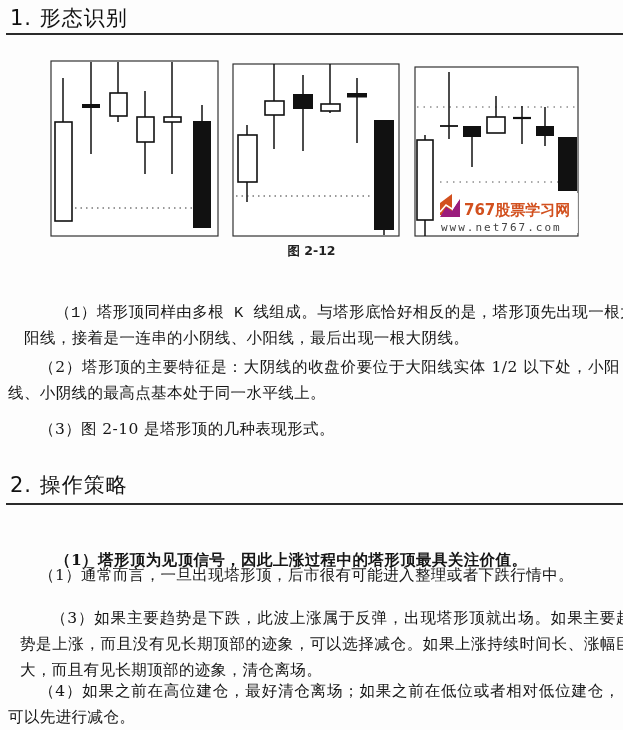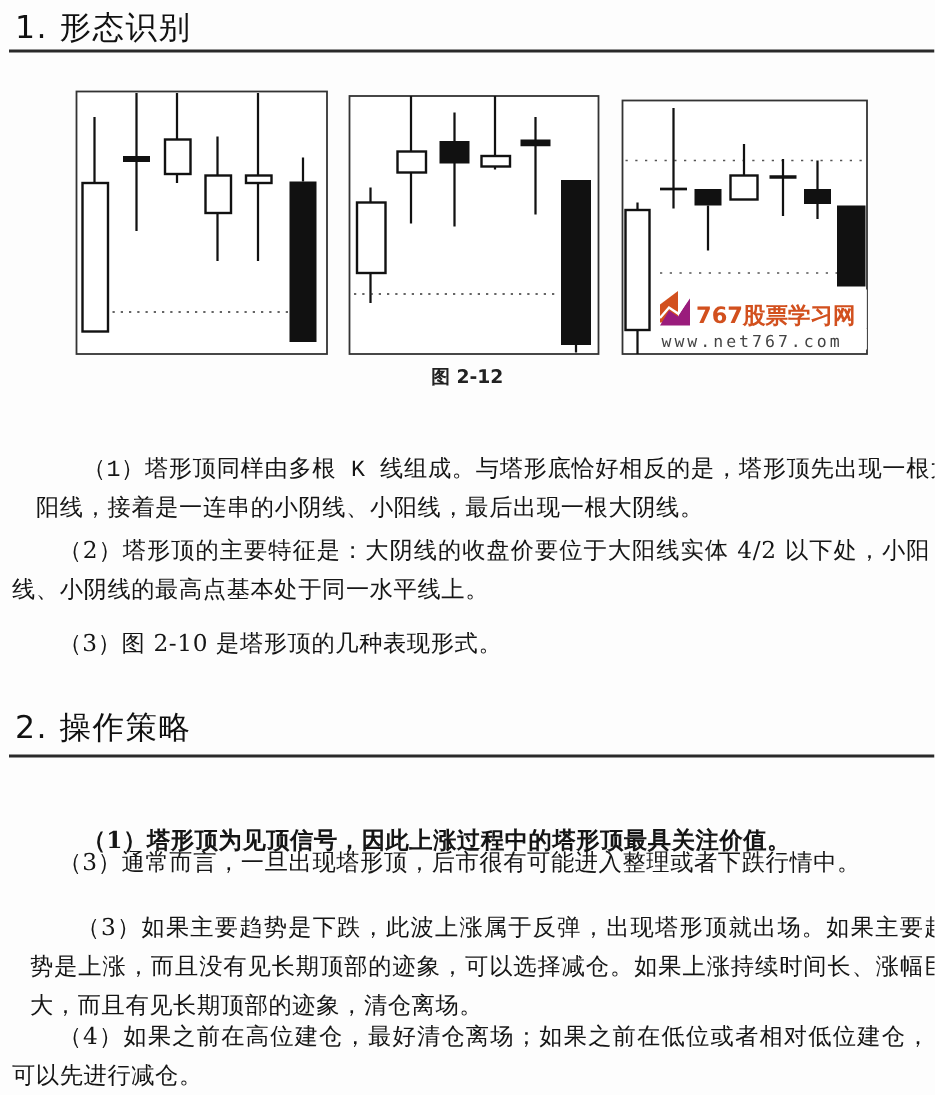--- a/index.html
+++ b/index.html
@@ -138,22 +138,22 @@
   </svg>
   <svg style="position:absolute;left:0;top:0;" width="623" height="260" xmlns="http://www.w3.org/2000/svg">
     <text x="464" y="215" class="wm-zh">767股票学习网</text>
     <text x="441" y="231" class="wm-url">www.net767.com</text>
   </svg>
 </div>
 
 <div class="caption">图 2-12</div>
 
 <p class="para" style="top:284px; margin:16px;font-family:Liberation Mono, monospace;">（1）塔形顶同样由多根 K 线组成。与塔形底恰好相反的是，塔形顶先出现一根大阳线，接着是一连串的小阴线、小阳线，最后出现一根大阴线。</p>
-<p class="para" style="top:354px; margin:0;">（2）塔形顶的主要特征是：大阴线的收盘价要位于大阳线实体 4/2 以下处，小阳线、小阴线的最高点基本处于同一水平线上。</p>
+<p class="para" style="top:354px; margin:0;">（2）塔形顶的主要特征是：大阴线的收盘价要位于大阳线实体 1/2 以下处，小阳线、小阴线的最高点基本处于同一水平线上。</p>
 <p class="para" style="top:416px; margin:0;">（3）图 2-10 是塔形顶的几种表现形式。</p>
 
 <div class="section-title" style="top:471px;">2. 操作策略</div>
 <div class="rule" style="top:503px;"></div>
 
 <p class="para" style="top:531px; margin:16px;font-weight:bold;">（1）塔形顶为见顶信号，因此上涨过程中的塔形顶最具关注价值。</p>
-<p class="para" style="top:562px; margin:0;">（3）通常而言，一旦出现塔形顶，后市很有可能进入整理或者下跌行情中。</p>
+<p class="para" style="top:562px; margin:0;">（1）通常而言，一旦出现塔形顶，后市很有可能进入整理或者下跌行情中。</p>
 <p class="para" style="top:593px; margin:12px;">（3）如果主要趋势是下跌，此波上涨属于反弹，出现塔形顶就出场。如果主要趋势是上涨，而且没有见长期顶部的迹象，可以选择减仓。如果上涨持续时间长、涨幅巨大，而且有见长期顶部的迹象，清仓离场。</p>
 <p class="para" style="top:678px; margin:0;">（4）如果之前在高位建仓，最好清仓离场；如果之前在低位或者相对低位建仓，可以先进行减仓。</p>
 
 </body></html>

